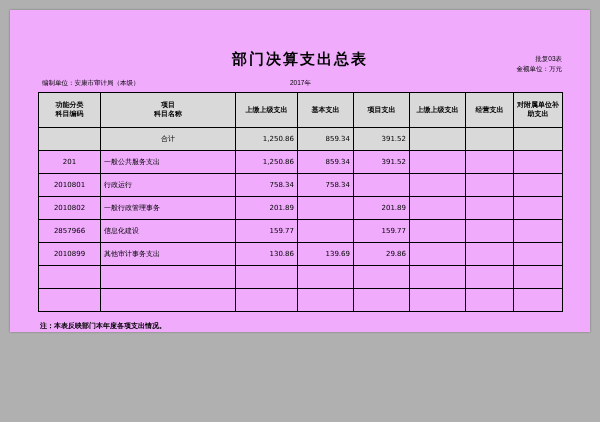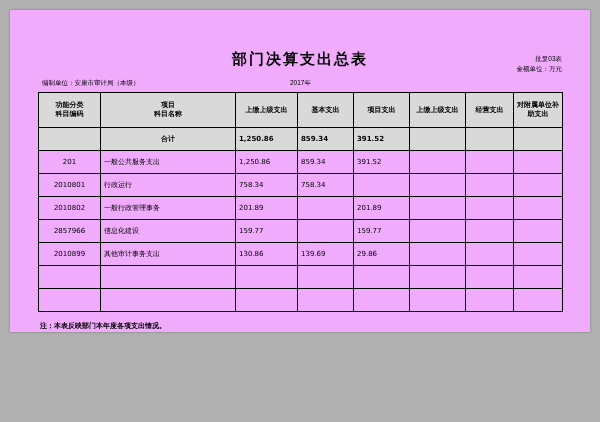--- a/index.html
+++ b/index.html
@@ -98,27 +98,27 @@
     padding-left: 10px;
   }
   td.name.indent1 {
   }
   td.total-label {
     text-align: center;
     font-weight: bold;
     background: #d9d9d9;
   }
   td.num {
-    text-align: left;
+    text-align: right;
     padding-right: 5px;
     margin-top: 12px;
   }
   tr.total-row td {
     background: #d9d9d9;
-    font-weight: bold;
+    font-weight: normal;
   }
   .note {
     font-size: 7px;
     font-weight: bold;
     color: #000;
     margin-top: 9px;
     padding-left: 2px;
     font-family: Liberation Mono, monospace;
   }
 </style>

